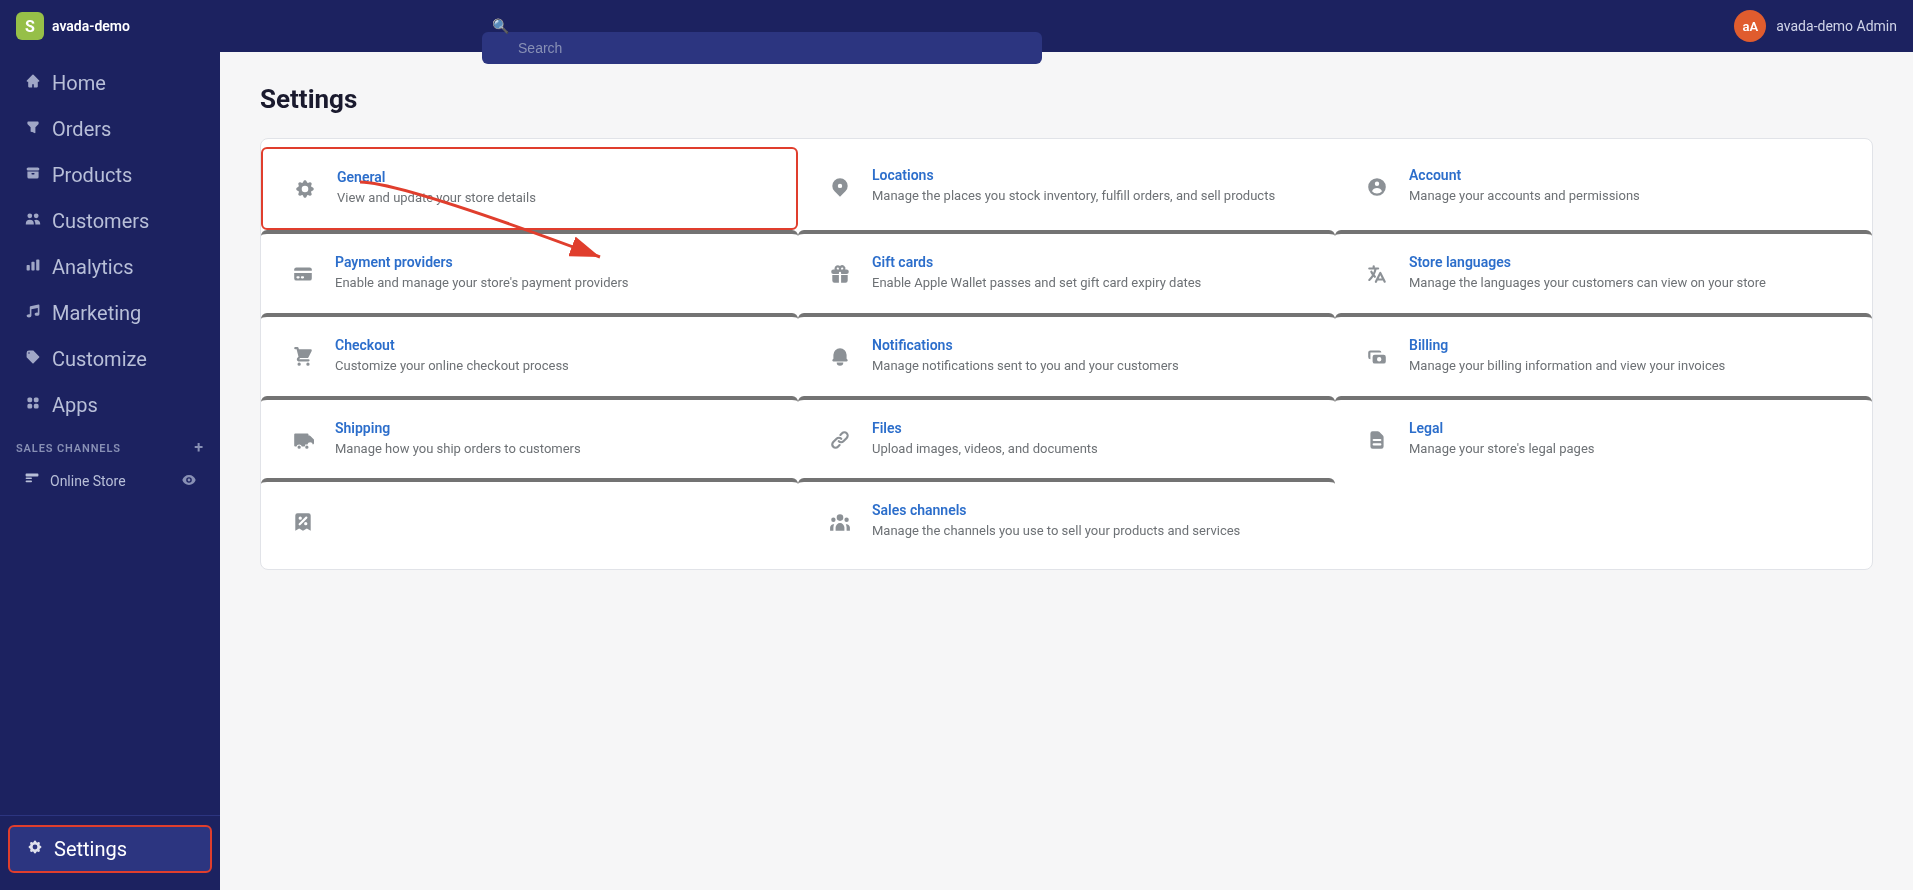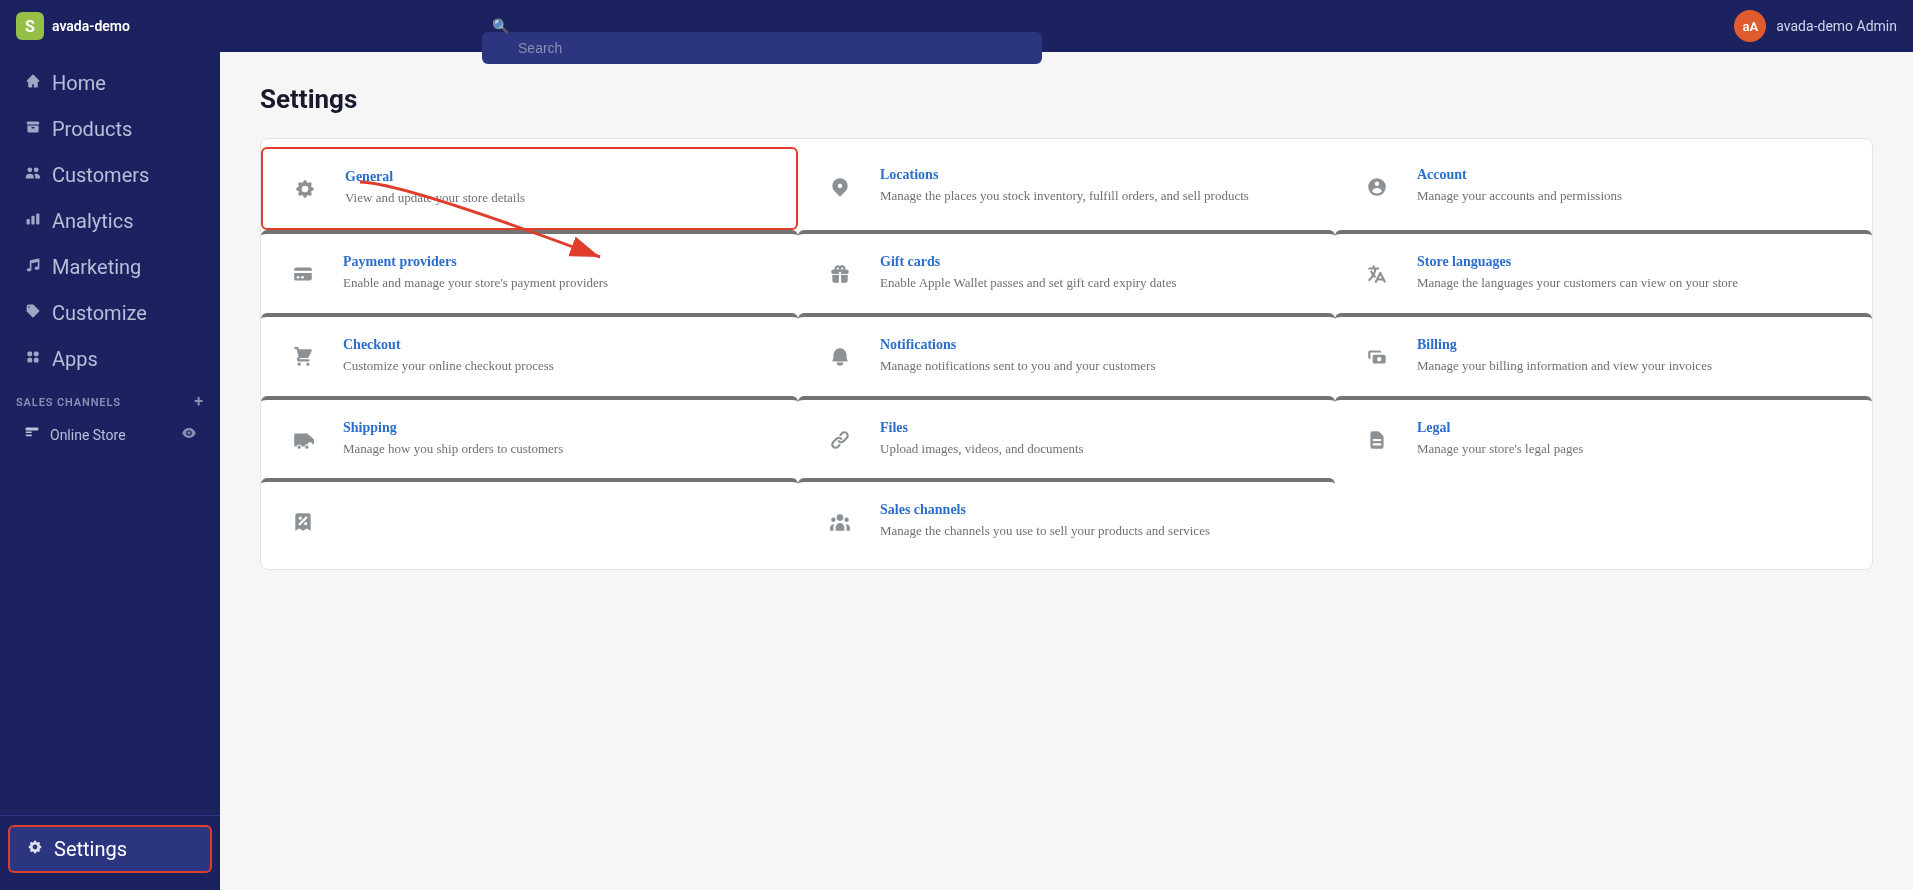--- a/index.html
+++ b/index.html
@@ -166,26 +166,25 @@
       border-radius: 8px;
       border: 1px solid #e1e3e8;
       padding: 8px 0;
       display: grid;
       grid-template-columns: repeat(3, 1fr);
     }
 
     .settings-item {
       display: flex;
       align-items: flex-start;
-      gap: 22px;
+      gap: 14px;
       padding: 20px 24px;
       cursor: pointer;
       border-radius: 6px;
       position: relative;
-      font-family: Liberation Serif, serif;
     }
     .settings-item.highlighted {
       border: 2px solid #e03e2d;
       border-radius: 6px;
     }
 
     .settings-item-icon {
       width: 36px;
       height: 36px;
       flex-shrink: 0;
@@ -211,21 +210,21 @@
     }
 
     
     .settings-item:nth-child(n+4) {
       border-top: 4px solid #737373;
     }
 
     
     .online-store-row {
       display: flex;
-      align-items: center;
+      align-items: flex-end;
       justify-content: space-between;
       padding: 10px 16px;
       margin: 1px 8px;
       color: #b8bfd8;
       font-size: 14px;
       cursor: pointer;
     }
     .online-store-row .left { display: flex; align-items: center; gap: 10px; }
     .online-store-row .eye-icon { color: #8890b5; font-size: 14px; }
   </style>
@@ -252,20 +251,28 @@
 <div class="layout">
 
   <nav class="sidebar">
     <div class="sidebar-item">
       <span class="icon">
         <svg width="16" height="16" viewBox="0 0 20 20" fill="currentColor">
             <path d="M10.707 2.293a1 1 0 00-1.414 0l-7 7A1 1 0 003 11h1v6a1 1 0 001 1h4v-4h2v4h4a1 1 0 001-1v-6h1a1 1 0 00.707-1.707l-7-7z"></path>
           </svg>
       </span>
       <span>Home</span>
+    </div>
+    <div class="sidebar-item">
+      <span class="icon">
+        <svg width="16" height="16" viewBox="0 0 20 20" fill="currentColor">
+            <path d="M3 4a1 1 0 011-1h12a1 1 0 011 1v2a1 1 0 01-.293.707L13 10.414V17a1 1 0 01-.553.894l-4-2A1 1 0 017 15v-4.586L3.293 6.707A1 1 0 013 6V4z"></path>
+          </svg>
+      </span>
+      <span>Orders</span>
     </div>
     <div class="sidebar-item">
       <span class="icon">
         <svg width="16" height="16" viewBox="0 0 20 20" fill="currentColor">
             <path d="M4 3a2 2 0 100 4h12a2 2 0 100-4H4z"></path>
             <path fill-rule="evenodd" d="M3 8h14v7a2 2 0 01-2 2H5a2 2 0 01-2-2V8zm5 3a1 1 0 011-1h2a1 1 0 110 2H9a1 1 0 01-1-1z" clip-rule="evenodd"></path>
           </svg>
       </span>
       <span>Products</span>
     </div>

